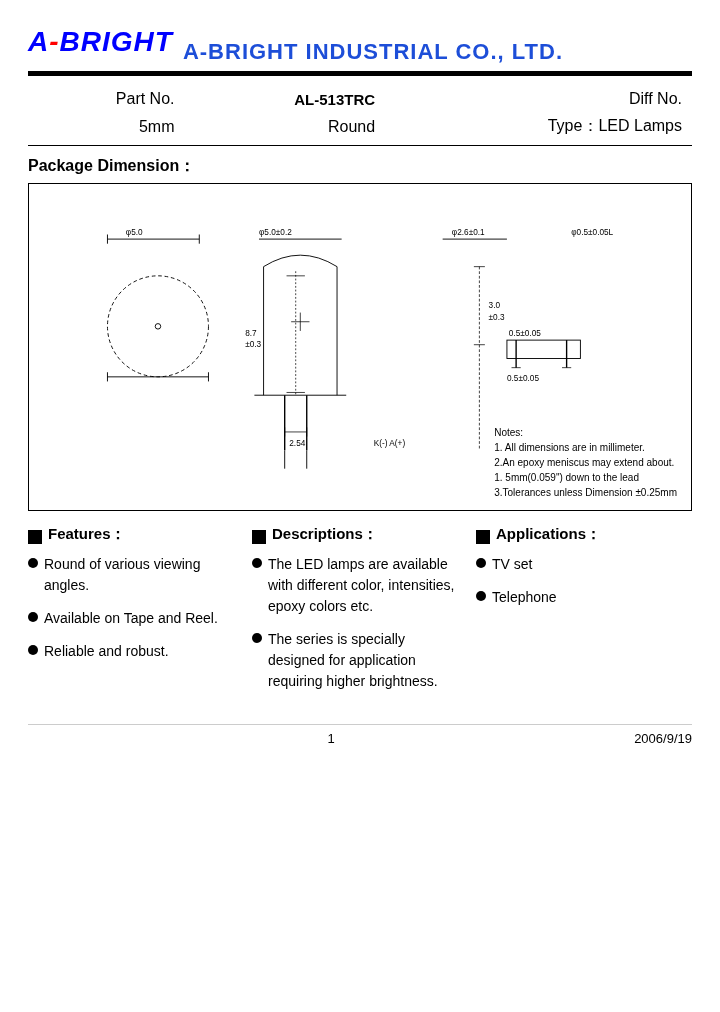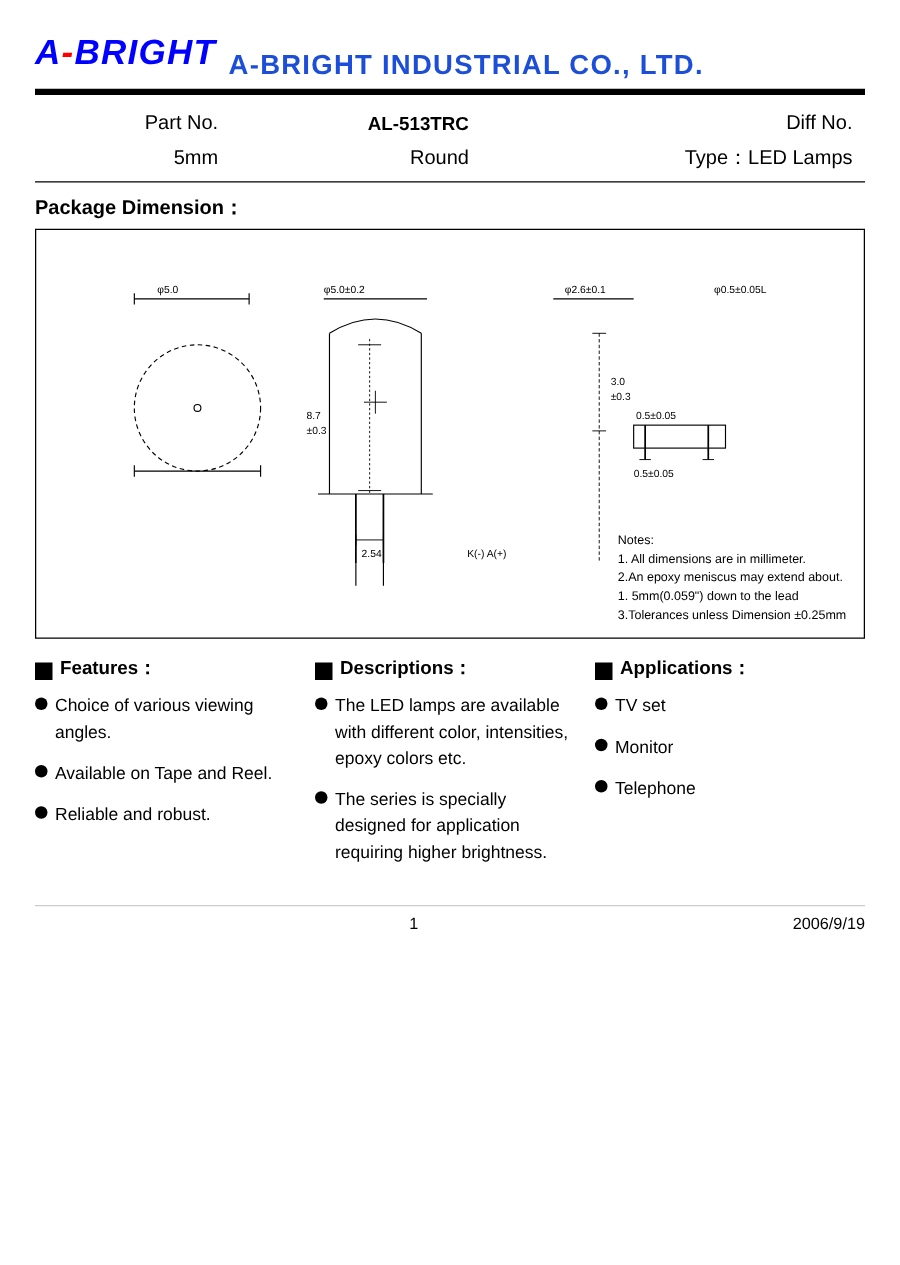--- a/index.html
+++ b/index.html
@@ -258,21 +258,21 @@
 
 <div class="fda-section">
 
   <div class="fda-col">
     <div class="fda-header">
       <span class="fda-header-square"></span>
       <span>Features：</span>
     </div>
     <div class="bullet-item">
       <span class="bullet-circle"></span>
-      <span>Choice of various viewing angles.</span>
+      <span>Round of various viewing angles.</span>
     </div>
     <div class="bullet-item">
       <span class="bullet-circle"></span>
       <span>Available on Tape and Reel.</span>
     </div>
     <div class="bullet-item">
       <span class="bullet-circle"></span>
       <span>Reliable and robust.</span>
     </div>
   </div>
@@ -293,24 +293,20 @@
   </div>
 
   <div class="fda-col">
     <div class="fda-header">
       <span class="fda-header-square"></span>
       <span>Applications：</span>
     </div>
     <div class="bullet-item">
       <span class="bullet-circle"></span>
       <span>TV set</span>
-    </div>
-    <div class="bullet-item">
-      <span class="bullet-circle"></span>
-      <span>Monitor</span>
     </div>
     <div class="bullet-item">
       <span class="bullet-circle"></span>
       <span>Telephone</span>
     </div>
   </div>
 
 </div>
 
 <div class="footer">

